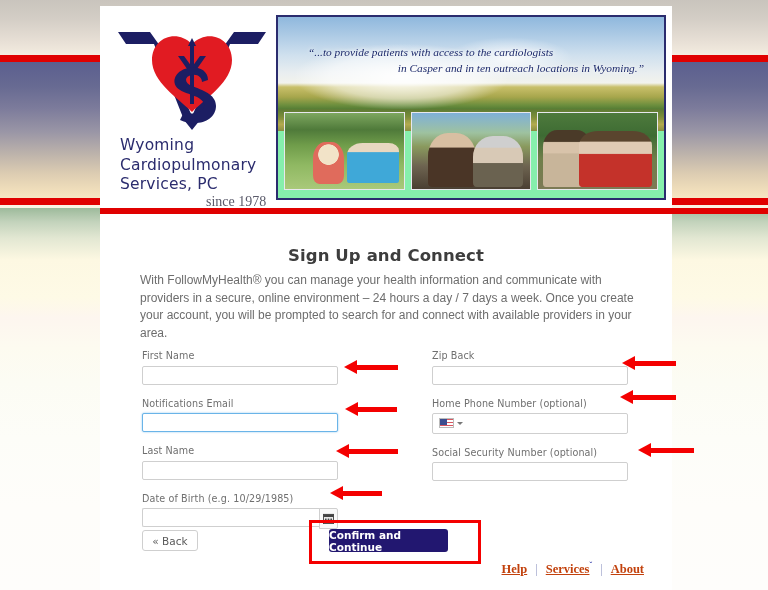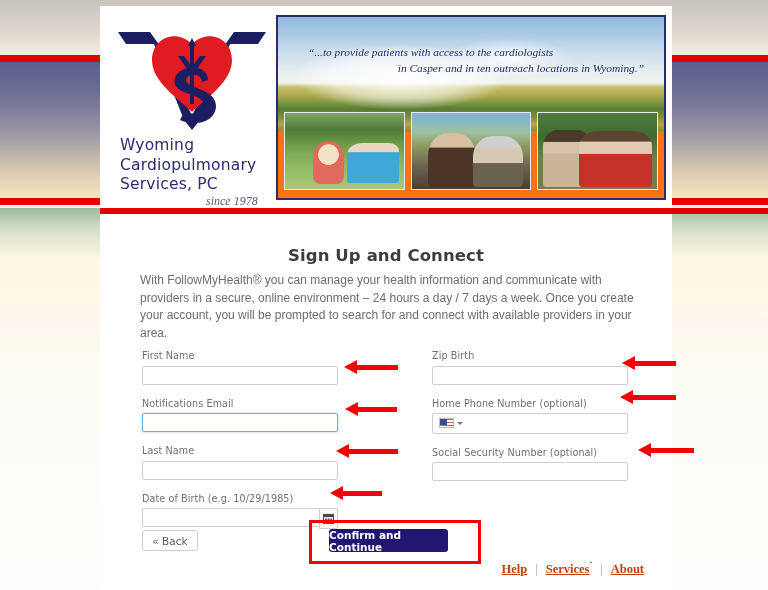--- a/index.html
+++ b/index.html
@@ -79,30 +79,30 @@
   #logo-block { position: absolute; left: 8px; top: 8px; width: 168px; height: 185px; }
   #logo-mark { position: absolute; left: 0; top: 6px; width: 168px; height: 112px; }
   #logo-name {
     position: absolute; left: 12px; top: 122px;
     color: #2b2c6e; font-size: 15.5px; line-height: 19.5px;
     letter-spacing: .2px; white-space: pre-line;
     font-family: "DejaVu Sans", sans-serif;
   }
   #logo-since {
     position: absolute; left: 98px; top: 180px;
-    color: #5a5a6a; font-size: 12px; font-style: italic;
+    color: #5a5a6a; font-size: 14px; 
     font-family: "Liberation Serif", serif;
   }
 
   
   #banner {
     position: absolute; left: 176px; top: 9px;
     width: 390px; height: 185px;
     border: 2px solid #2b2c6e;
-    background: #f97316;
+    background: #86efac;
     overflow: hidden;
   }
   #sky {
     position: absolute; left: 0; top: 0; width: 386px; height: 103px;
     background:
       radial-gradient(ellipse 150px 46px at 32% 58%, rgba(255,255,255,.97) 0%, rgba(255,255,255,.55) 48%, rgba(255,255,255,0) 72%),
       radial-gradient(ellipse 90px 30px at 60% 40%, rgba(255,255,255,.85) 0%, rgba(255,255,255,0) 70%),
       linear-gradient(to bottom,
         #8fb8dd 0px, #a9c8e4 16px, #cfe0ee 38px,
         #e9eef0 56px, #f2f3ec 66px,
@@ -359,21 +359,21 @@
                   <rect x="5" y="8.6" width="2" height="1.6" fill="#444"></rect>
                 </svg>
               </div>
             </div>
           </div>
         </div>
 
         <div class="col" id="col-right">
 
           <div class="field">
-            <label>Zip Birth</label>
+            <label>Zip Back</label>
             <input type="text" value="" style="">
           </div>
 
           <div class="field">
             <label>Home Phone Number (optional)</label>
             <div id="phone-wrap">
               <div id="flag-btn">
                 <span id="flag"></span>
                 <span id="flag-caret"></span>
               </div>

